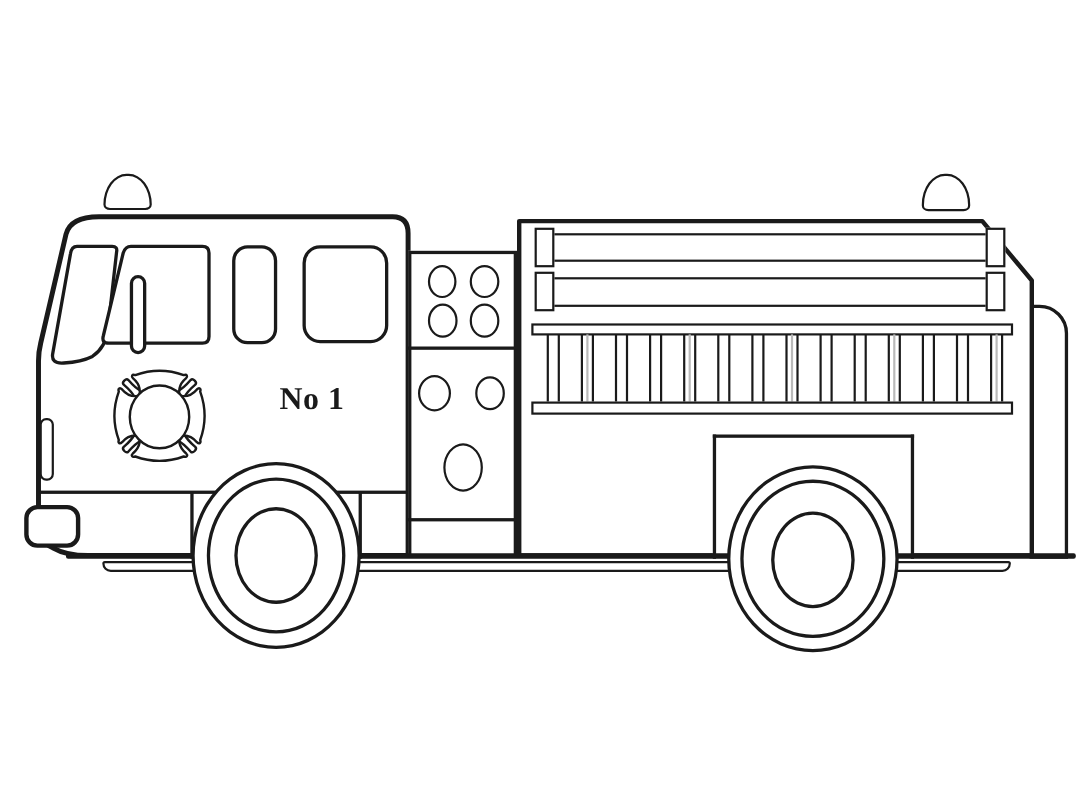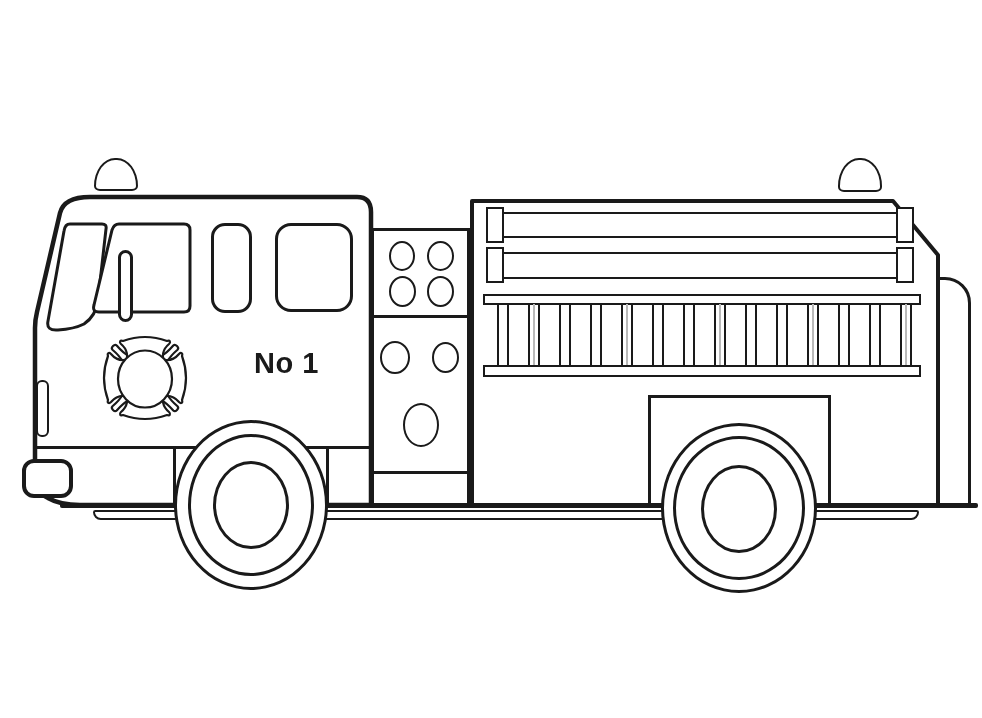--- a/index.html
+++ b/index.html
@@ -14,21 +14,21 @@
   
   #outline-svg{left:0;top:0;width:982px;height:718px;}
   
   #cab-bottom-line{left:36px;top:446px;width:335px;height:0;border-top:3px solid #1a1a1a;}
   #front-housing-left{left:173px;top:448px;width:0;height:60px;border-left:3px solid #1a1a1a;}
   #front-housing-right{left:326px;top:448px;width:0;height:60px;border-left:3px solid #1a1a1a;}
   #cab-window-2{left:211px;top:223px;width:41px;height:90px;border-radius:14px;}
   #cab-window-3{left:275px;top:223px;width:78px;height:89px;border-radius:16px;}
   #door-handle{left:118px;top:250px;width:15px;height:72px;border-radius:8px;}
   #side-marker{left:36px;top:380px;width:13px;height:57px;border-width:2.5px;border-radius:6px;}
-  #unit-number{left:254px;top:347px;width:80px;height:32px;font-size:29px;font-weight:700;color:#1a1a1a;letter-spacing:0.5px;}
+  #unit-number{left:254px;top:347px;width:80px;height:32px;font-size:29px;font-weight:700;color:#1a1a1a;letter-spacing:0.5px;font-family:Liberation Serif, serif;}
   #emblem-svg{left:98px;top:328px;width:94px;height:100px;}
   
   #pump-panel{left:371px;top:228px;width:99px;height:279px;}
   #panel-divider-1{left:371px;top:315px;width:99px;height:0;border-top:3px solid #1a1a1a;}
   #panel-divider-2{left:371px;top:471px;width:99px;height:0;border-top:3px solid #1a1a1a;}
   .dial{border:2.6px solid #1a1a1a;background:#fff;border-radius:50%;}
   #dial-1{left:389px;top:241px;width:26px;height:30px;}
   #dial-2{left:427px;top:241px;width:27px;height:30px;}
   #dial-3{left:389px;top:276px;width:27px;height:31px;}
   #dial-4{left:427px;top:276px;width:27px;height:31px;}

